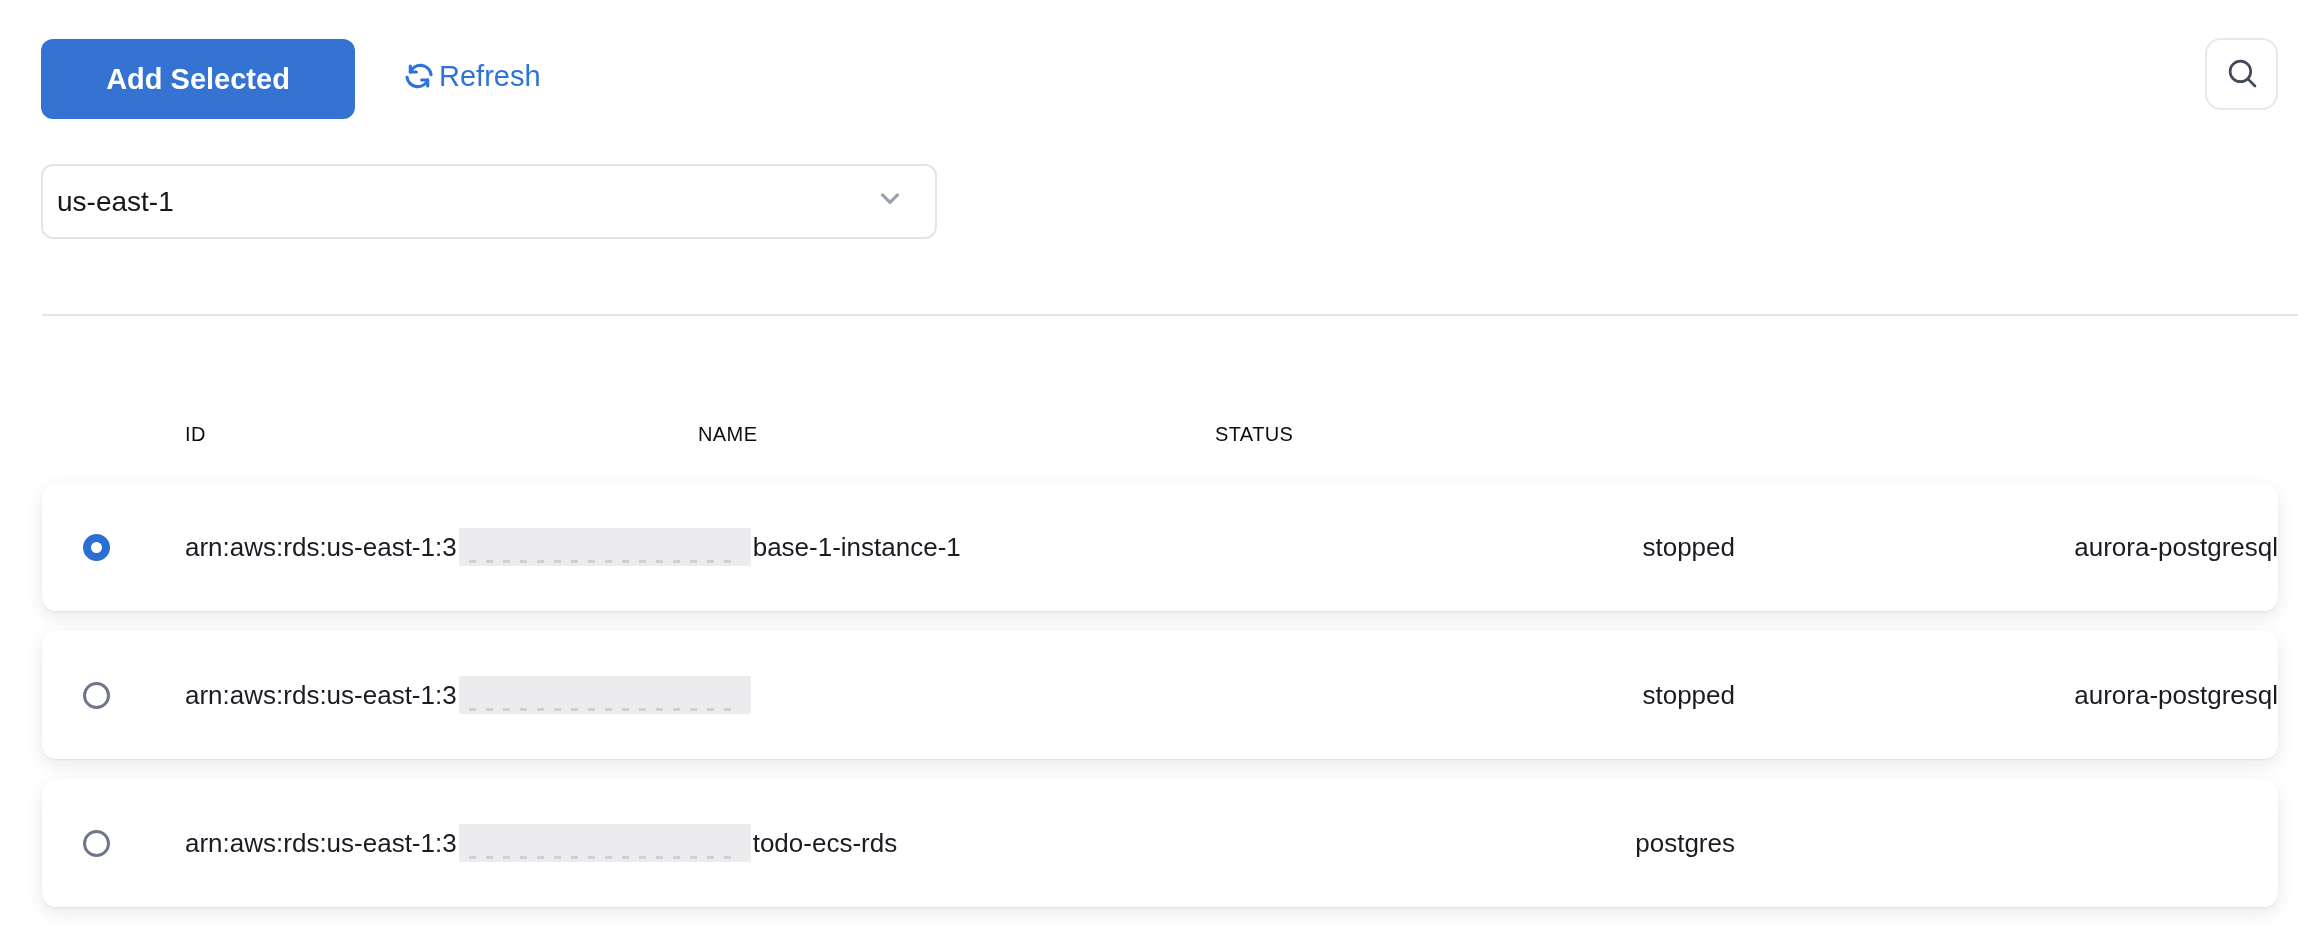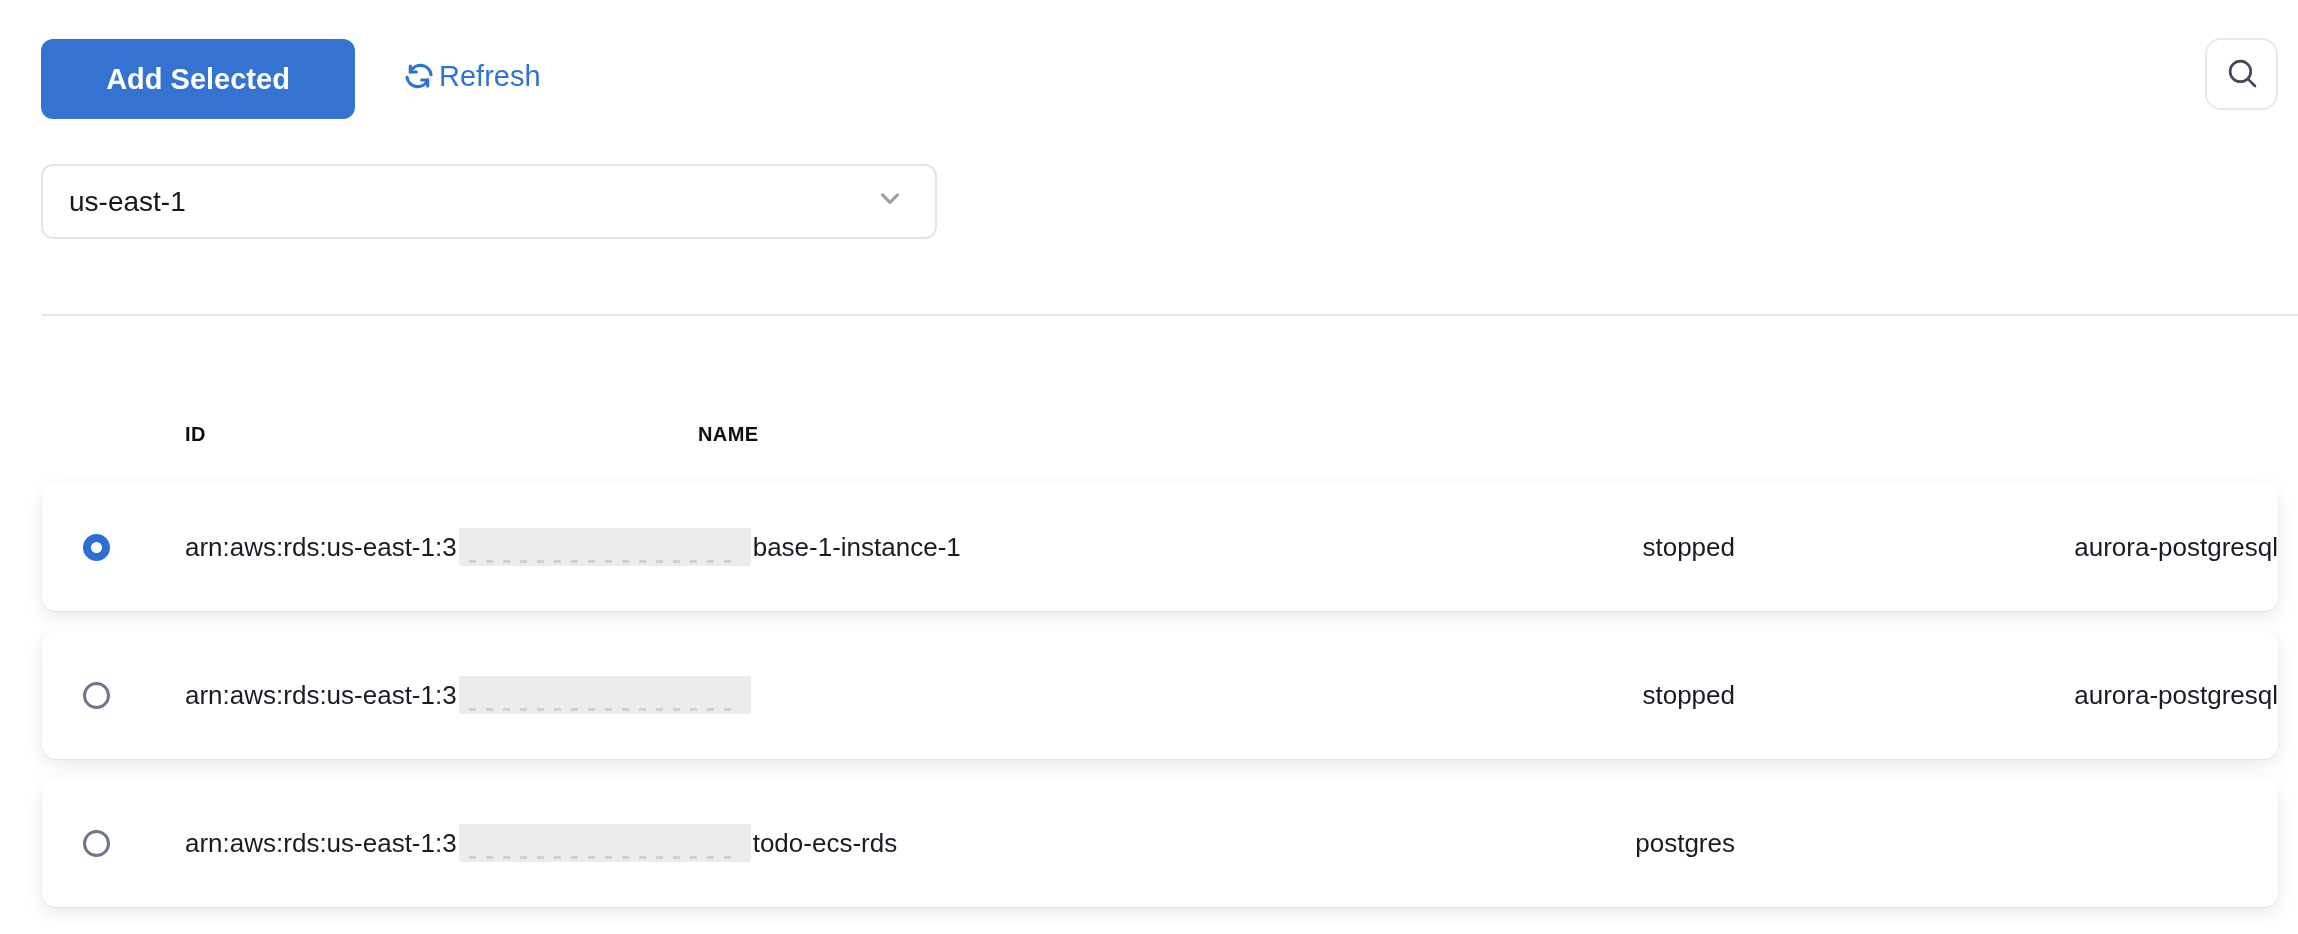--- a/index.html
+++ b/index.html
@@ -23,36 +23,36 @@
   .search-btn {
     position: absolute; left: 2205px; top: 38px; width: 73px; height: 72px;
     background: #ffffff; border: 2px solid #e7e8ee; border-radius: 16px;
     display: flex; align-items: center; justify-content: center; cursor: pointer;
   }
 
   
   .region-select {
     position: absolute; left: 41px; top: 164px; width: 896px; height: 75px;
     background: #ffffff; border: 2px solid #e2e4ec; border-radius: 12px;
-    display: flex; align-items: center; padding: 0 30px 0 26px;
+    display: flex; align-items: center; padding: 0 30px 0 14px;
     font-size: 28px; color: #15171c; cursor: pointer;
   }
   .region-select .chevron { margin-left: auto; display: block; }
 
   
   .divider { position: absolute; left: 42px; right: 0; top: 314px; height: 2px; background: #e2e5ea; }
 
   
   .thead {
     position: absolute; left: 42px; right: 20px; top: 416px; height: 36px;
     display: grid; grid-template-columns: 143px 513px 517px 520px auto;
     align-items: center;
   }
   .thead .th {
-    font-size: 20px; font-weight: 700; color: #0c0e13; letter-spacing: 0.4px;
+    font-size: 20px; font-weight: 400; color: #0c0e13; letter-spacing: 0.4px;
   }
 
   
   .rows {
     position: absolute; left: 42px; top: 483px; width: 2236px;
     display: flex; flex-direction: column; gap: 20px; text-align: right;
   }
   .row {
     height: 128px; background: #ffffff; border-radius: 14px;
     box-shadow: 0 1px 2px rgba(16,24,40,0.07), 0 6px 18px rgba(16,24,40,0.09);
@@ -110,20 +110,21 @@
     </svg>
   </span>
 </div>
 
 <div class="divider"></div>
 
 <div class="thead">
   <div class="th"></div>
   <div class="th">ID</div>
   <div class="th">NAME</div>
+  <div class="th">STATUS</div>
 </div>
 
 <div class="rows">
 
   <div class="row">
     <div class="radio-wrap">
       <div class="radio selected"></div>
     </div>
     <div class="cell id-cell">
       <span>arn:aws:rds:us-east-1:3</span>

